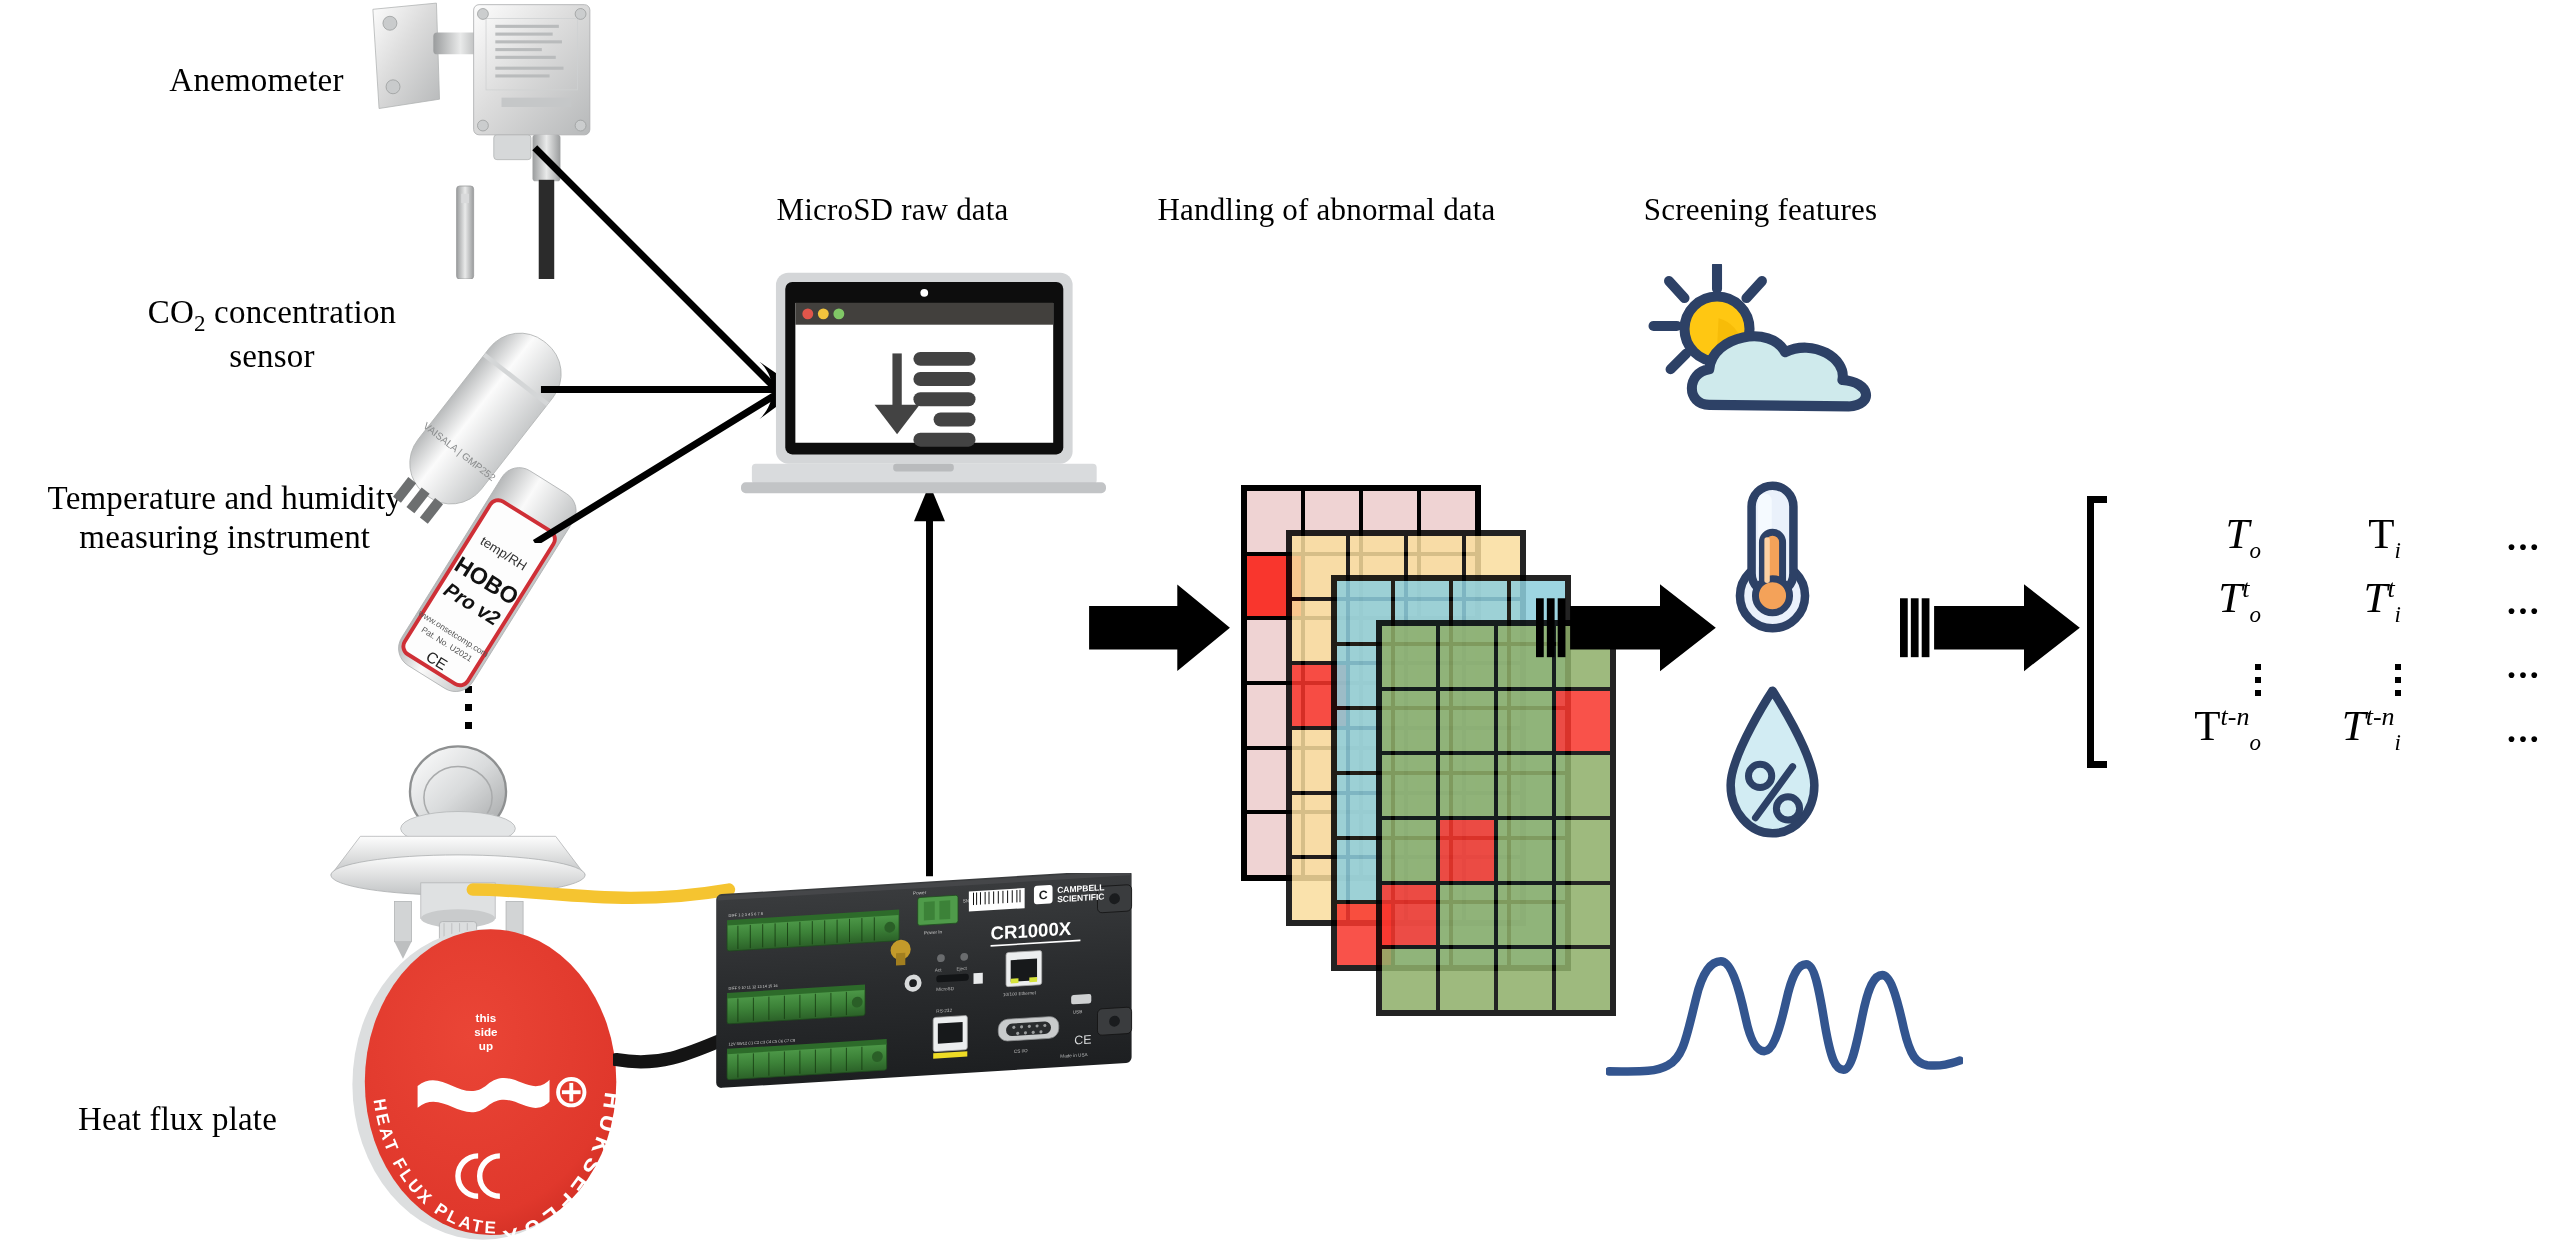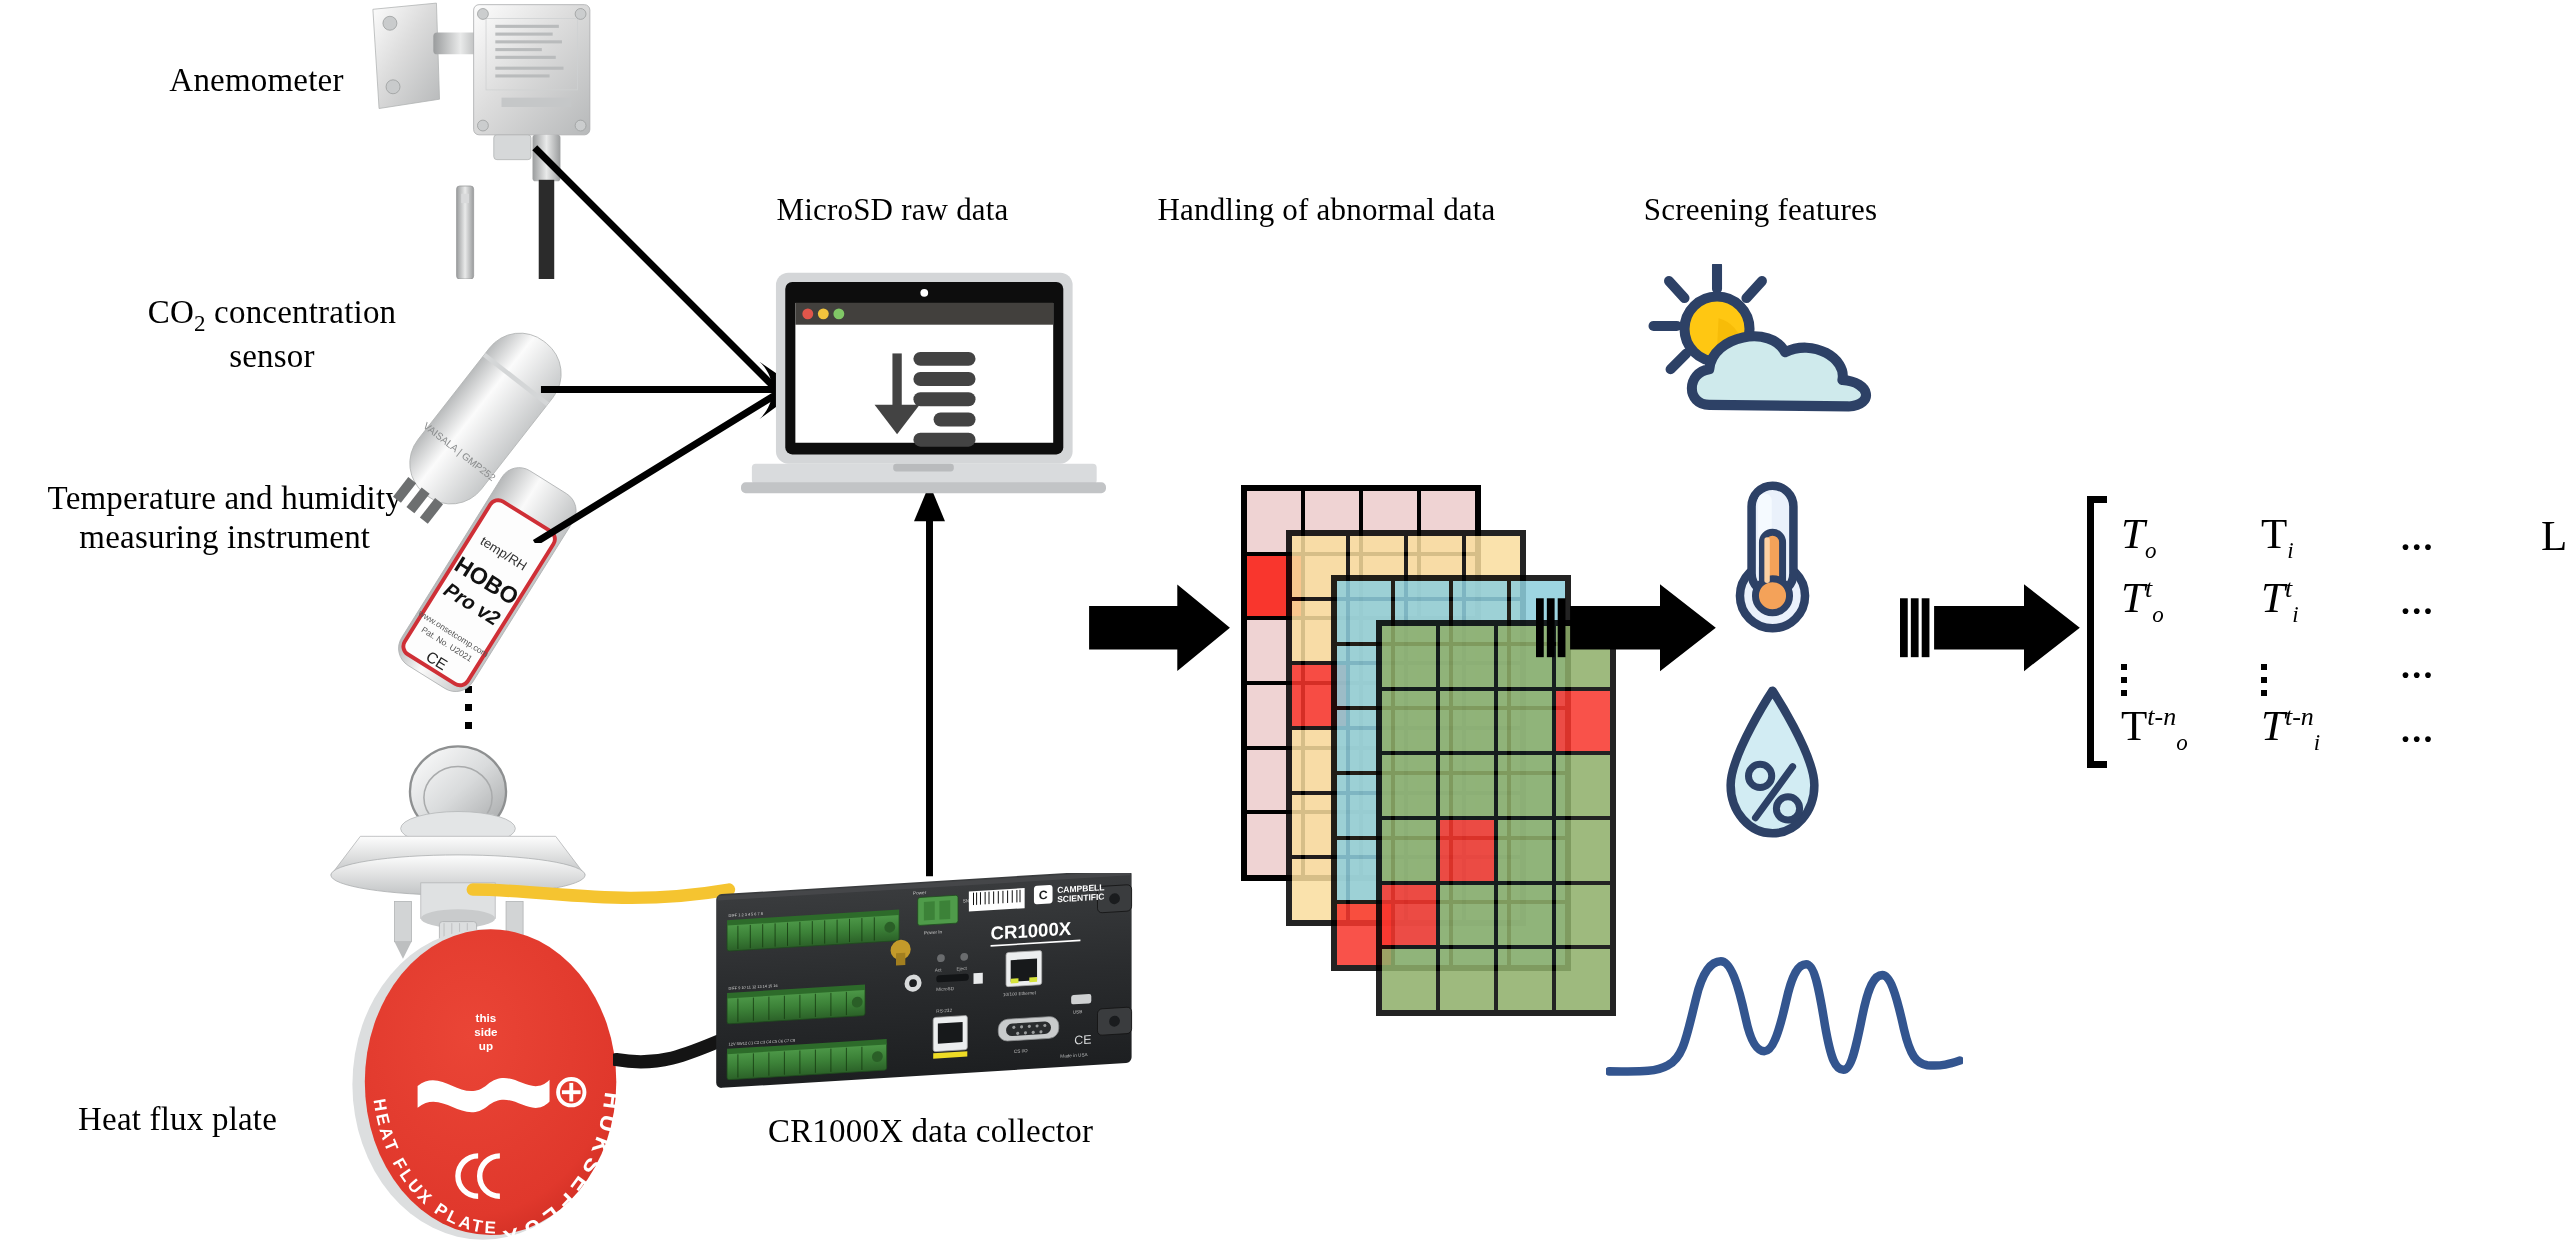--- a/index.html
+++ b/index.html
@@ -58,21 +58,21 @@
     align-items:stretch;
     font-family:"Liberation Serif","DejaVu Serif",serif;
   }
   .brk{width:20px;position:relative;}
   .brk::before,.brk::after{content:"";position:absolute;background:#000;}
   .brk::before{left:0;top:0;bottom:0;width:7px;}
   .brk.l::after{left:0;top:0;height:7px;width:20px;}
   .brk span{content:"";position:absolute;background:#000;bottom:0;height:7px;width:20px;left:0;}
   .mrows{display:flex;flex-direction:column;justify-content:space-between;padding:7.8px 14px;}
   .mrow{display:flex;align-items:center;height:64px;}
-  .mcell{width:140px;text-align:left;font-size:43px;position:relative;}
+  .mcell{width:140px;text-align:right;font-size:43px;position:relative;}
   .mcell em{font-style:italic;}
   .mcell sup{font-size:26px;vertical-align:super;}
   .mcell sub{font-size:23px;vertical-align:sub;}
   .mdots{letter-spacing:2.3px;font-size:36px;font-weight:700;}
   .vert3{display:inline-flex;flex-direction:column;gap:7px;align-items:center;}
   .vert3 i{width:6.2px;height:6.2px;background:#000;display:block;}
 </style>
 </head>
 <body>
 
@@ -89,21 +89,20 @@
 
   <div class="lbl sensor-label" style="left:109px;top:279px;width:326px;text-align:center;"><span>CO</span><sub style="font-size:23px">2</sub><span> concentration
 sensor</span></div>
 
   <div class="lbl sensor-label" style="left:7.8px;top:465px;width:434px;">Temperature and humidity
 measuring instrument</div>
 
 
   <div class="lbl sensor-label" style="left:78px;top:1086px;width:256px;text-align:left;">Heat flux plate</div>
 
-  <div class="lbl sensor-label" style="left:729px;top:1098px;width:403px;text-align:center;">CR1000X data collector</div>
 
   <div class="vdots" style="left:465px;top:686px;">
     <i></i>
       <i></i>
       <i></i>
   </div>
 
   <svg class="art" style="left:365px;top:0px;" width="256" height="279" viewBox="0 0 330 360">
     <defs>
       <linearGradient id="mtl" x1="0" y1="0" x2="1" y2="1">

